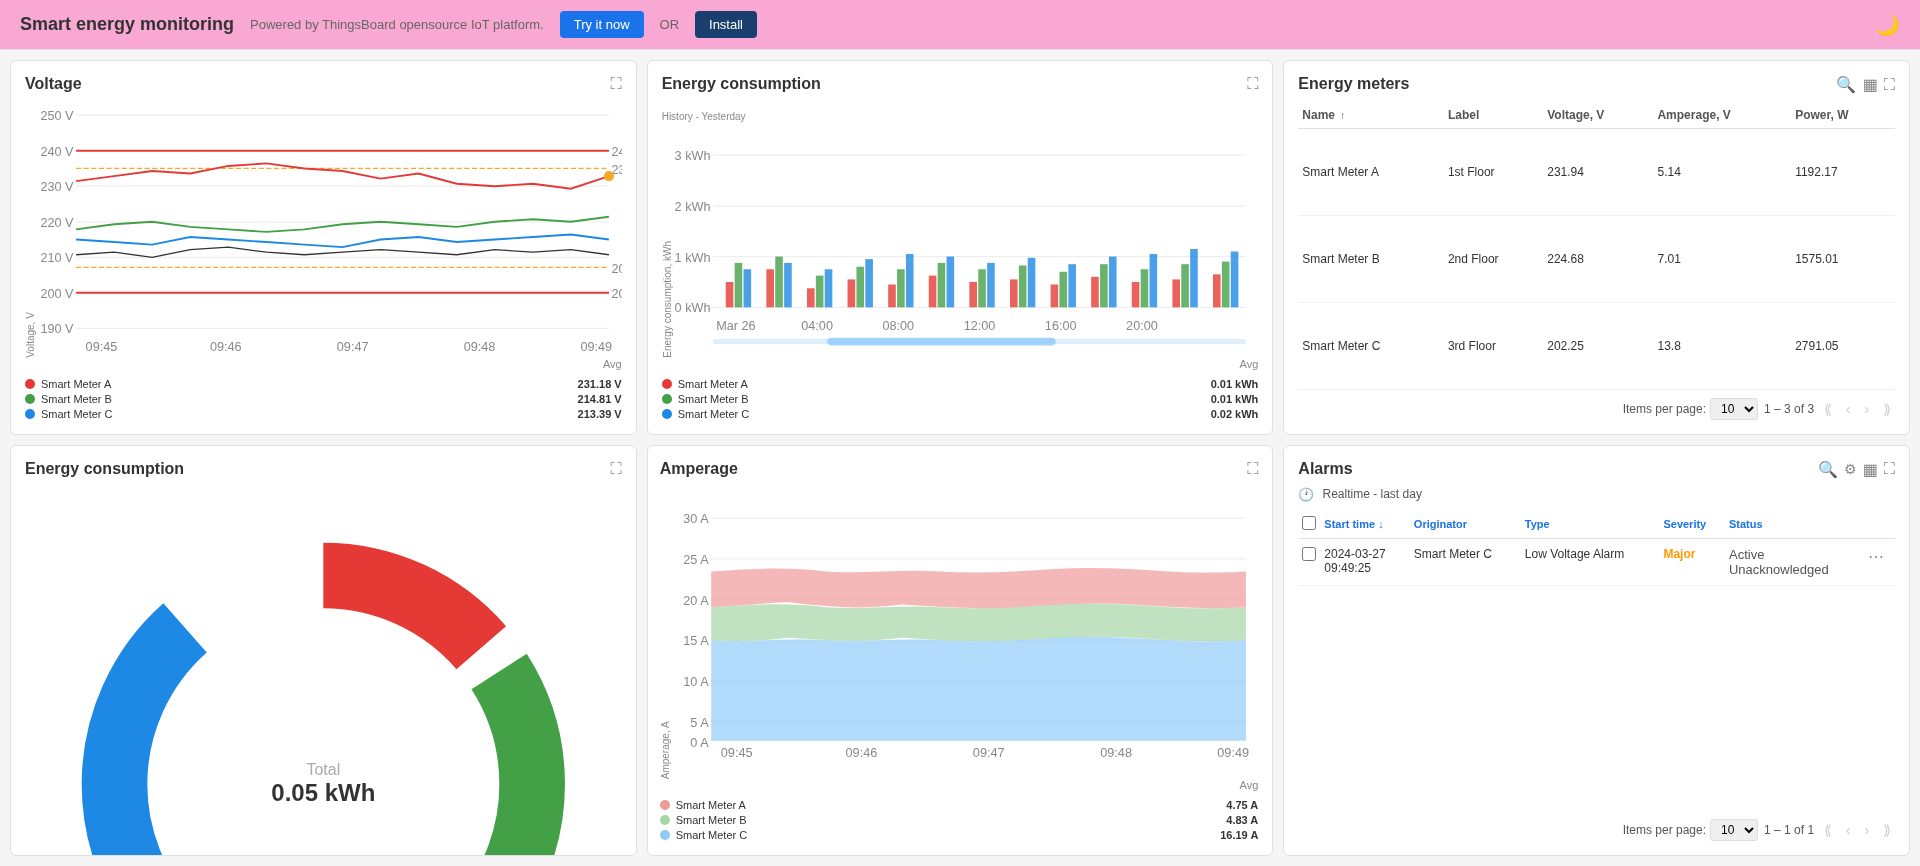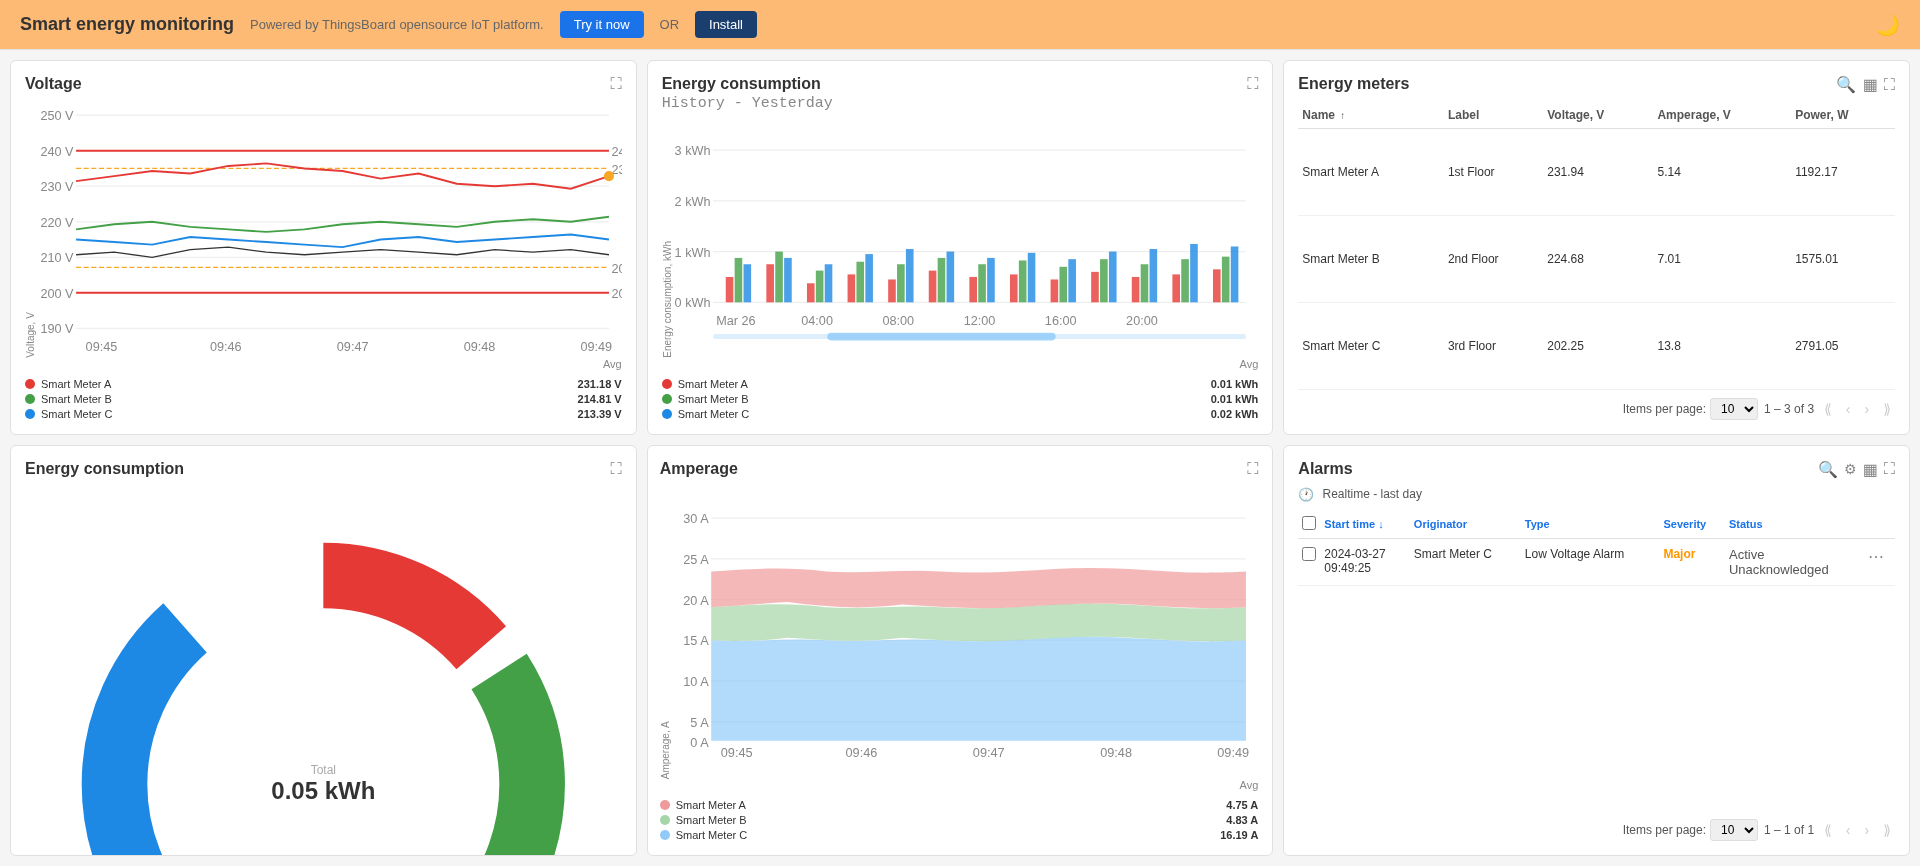--- a/index.html
+++ b/index.html
@@ -1,20 +1,20 @@
 <!DOCTYPE html>
 <html><head>
   <meta charset="utf-8">
   <style>
     * { box-sizing: border-box; margin: 0; padding: 0; }
     body { font-family: 'Segoe UI', Arial, sans-serif; background: #f5f5f5; font-size: 13px; color: #333; }
 
     
     .topbar {
-      background: #fdba74;
+      background: #f9a8d4;
       border-bottom: 1px solid #e0e0e0;
       padding: 0 20px;
       height: 50px;
       display: flex;
       align-items: center;
       gap: 16px;
     }
     .topbar-title { font-size: 18px; font-weight: 600; color: #333; }
     .topbar-sub { font-size: 13px; color: #666; }
     .btn-tryit {
@@ -61,21 +61,21 @@
       overflow: hidden;
     }
 
     .card-header {
       display: flex;
       align-items: flex-start;
       justify-content: space-between;
       margin-bottom: 8px;
     }
     .card-title { font-size: 16px; font-weight: 600; color: #333; }
-    .card-subtitle { font-size: 15px; color: #888; margin-top: 2px; font-family: Liberation Mono, monospace; }
+    .card-subtitle { font-size: 10px; color: #888; margin-top: 18px; }
     .card-icons { display: flex; gap: 6px; align-items: center; }
     .card-icon { color: #888; cursor: pointer; font-size: 16px; }
 
     
     .voltage-card { grid-column: 1; grid-row: 1; }
     .energy-consumption-top { grid-column: 2; grid-row: 1; }
     .energy-meters-card { grid-column: 3; grid-row: 1; }
     .energy-consumption-bottom { grid-column: 1; grid-row: 2; }
     .amperage-card { grid-column: 2; grid-row: 2; padding-left: 12px; }
     .alarms-card { grid-column: 3; grid-row: 2; }
@@ -98,21 +98,21 @@
     .sort-arrow { font-size: 10px; margin-left: 2px; }
     .pagination { display: flex; align-items: center; gap: 6px; justify-content: flex-end; margin-top: 8px; font-size: 12px; color: #555; }
     .page-btn { border: none; background: none; cursor: pointer; color: #888; font-size: 14px; padding: 2px 4px; }
     .page-btn:disabled { color: #ccc; cursor: not-allowed; }
     .items-per-page { display: flex; align-items: center; gap: 4px; }
     .page-select { border: 1px solid #ddd; border-radius: 3px; padding: 2px 6px; font-size: 12px; }
 
     
     .donut-container { flex: 1; display: flex; align-items: center; justify-content: center; position: relative; }
     .donut-label { position: absolute; text-align: center; }
-    .donut-total { font-size: 12px; color: #aaa; }
+    .donut-total { font-size: 16px; color: #aaa; }
     .donut-value { font-size: 24px; font-weight: 700; color: #333; }
 
     
     .alarms-header-row { display: flex; align-items: center; gap: 8px; margin-bottom: 8px; font-size: 12px; color: #555; }
     .alarms-table { width: 100%; border-collapse: collapse; font-size: 12px; }
     .alarms-table th { text-align: left; padding: 6px 4px; color: #1a73e8; font-weight: 600; border-bottom: 1px solid #e0e0e0; font-size: 11px; margin-top: 42px; }
     .alarms-table td { padding: 8px 4px; border-bottom: 1px solid #f0f0f0; vertical-align: top; }
     .alarm-checkbox { width: 14px; height: 14px; cursor: pointer; }
     .severity-major { color: #ff9800; font-weight: 600; }
     .status-text { font-size: 13px; color: #555; }

